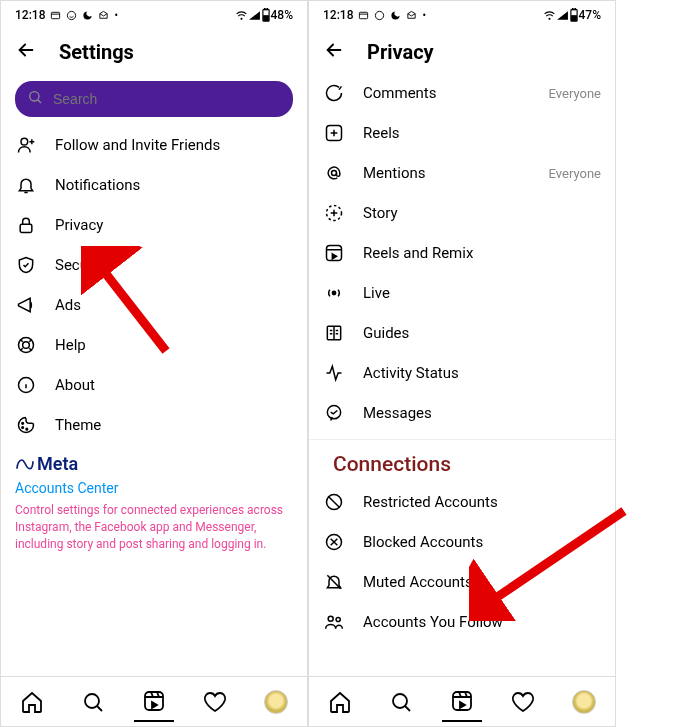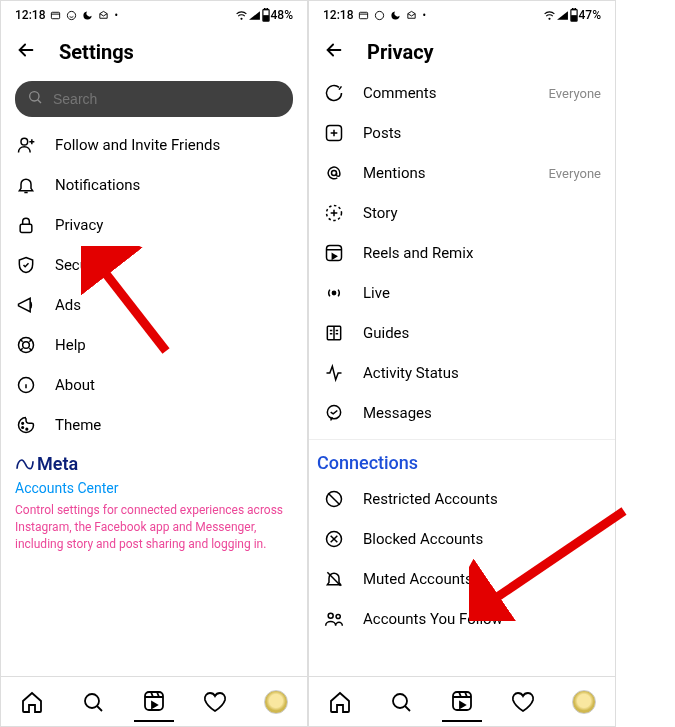--- a/index.html
+++ b/index.html
@@ -35,21 +35,21 @@
 .status-icon { display: inline-flex; align-items: center; }
 .app-header {
   display: flex;
   align-items: center;
   padding: 10px 14px 8px;
   gap: 22px;
 }
 .app-title { font-size: 20px; font-weight: 700; }
 .search-box {
   margin: 8px 14px;
-  background: #404040;
+  background: #4c1d95;
   border-radius: 17px;
   height: 36px;
   display: flex;
   align-items: center;
   padding: 0 12px;
   gap: 10px;
   color: #8e8e8e;
 }
 .search-box input {
   border: none;
@@ -66,24 +66,24 @@
   padding: 10px 14px;
   gap: 18px;
   font-size: 15px;
   color: #000;
   cursor: pointer;
 }
 .row .icon { width: 22px; display: flex; justify-content: center; }
 .row .label { flex: 1; }
 .row .trail { font-size: 13px; color: #888; }
 .section-hdr {
-  padding: 12px 8px 6px;
-  font-size: 18px;
+  padding: 12px 24px 6px;
+  font-size: 21px;
   font-weight: 500;
-  color: #1d4ed8;
+  color: #7f1d1d;
   border-top: 1px solid #eee;
   margin-top: 6px;
 }
 .meta-block { padding: 8px 14px 12px; }
 .meta-logo { font-size: 18px; font-weight: 600; color: #0a1f78; display:flex; align-items:center; gap:2px; }
 .meta-link { color: #0095f6; font-size: 14px; margin-top: 6px; }
 .meta-desc { font-size: 12px; color: #ec4899; margin-top: 6px; line-height: 1.4; }
 .bottom-nav {
   height: 50px;
   border-top: 1px solid #ddd;
@@ -373,21 +373,21 @@
       <span class="label">Comments</span>
       <span class="trail">Everyone</span>
     </div>
     <div class="row">
       <span class="icon">
           <svg width="20" height="20" viewBox="0 0 24 24" fill="none" stroke="#000" stroke-width="1.8">
             <rect x="3" y="3" width="18" height="18" rx="4"></rect>
             <path d="M12 8v8M8 12h8"></path>
           </svg>
         </span>
-      <span class="label">Posts</span>
+      <span class="label">Reels</span>
     </div>
     <div class="row">
       <span class="icon">
           <svg width="20" height="20" viewBox="0 0 24 24" fill="none" stroke="#000" stroke-width="1.8">
             <circle cx="12" cy="12" r="3"></circle>
             <path d="M15 12v2a2 2 0 0 0 4 0v-2a7 7 0 1 0-3 5.7"></path>
           </svg>
         </span>
       <span class="label">Mentions</span>
       <span class="trail">Everyone</span>

